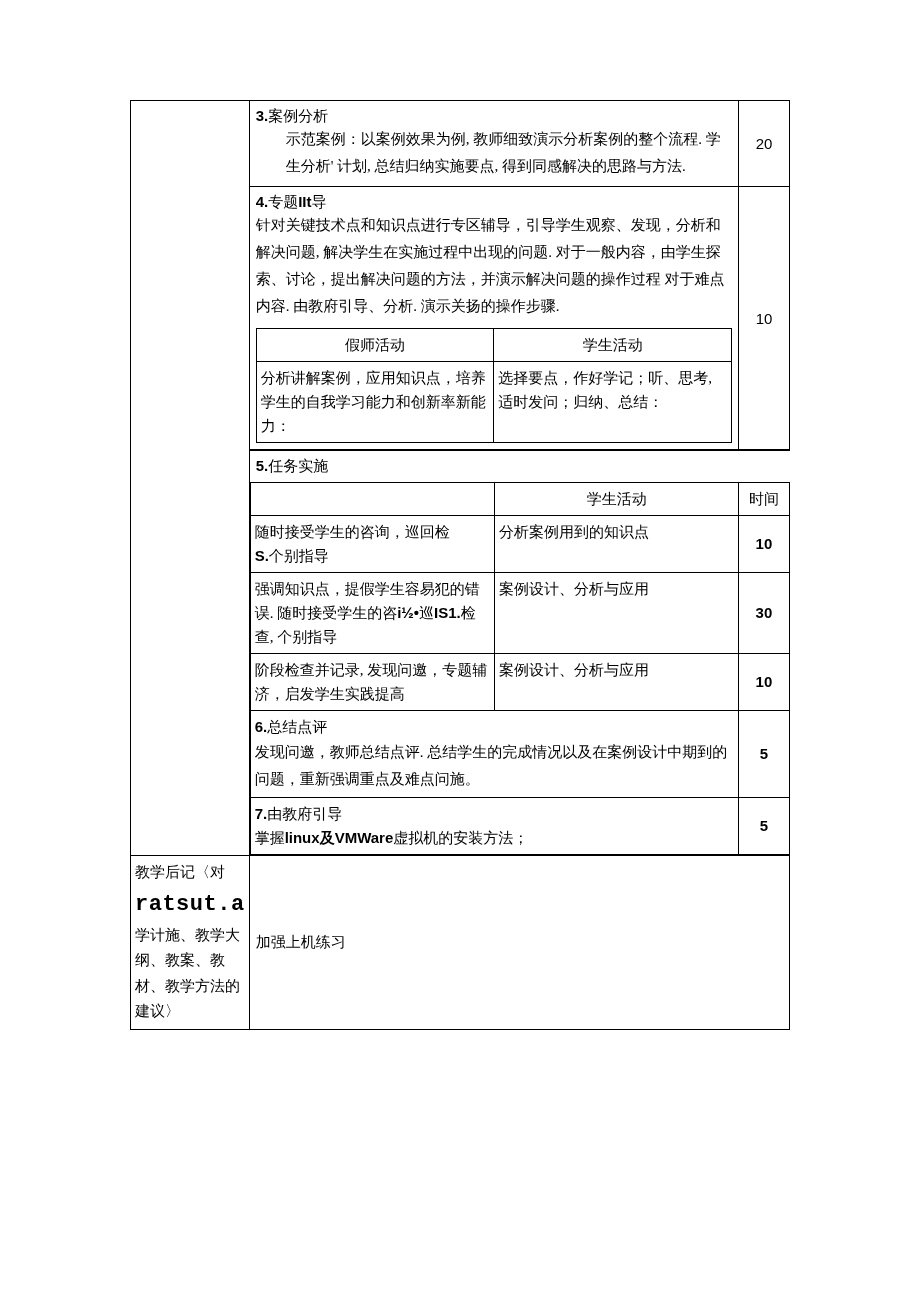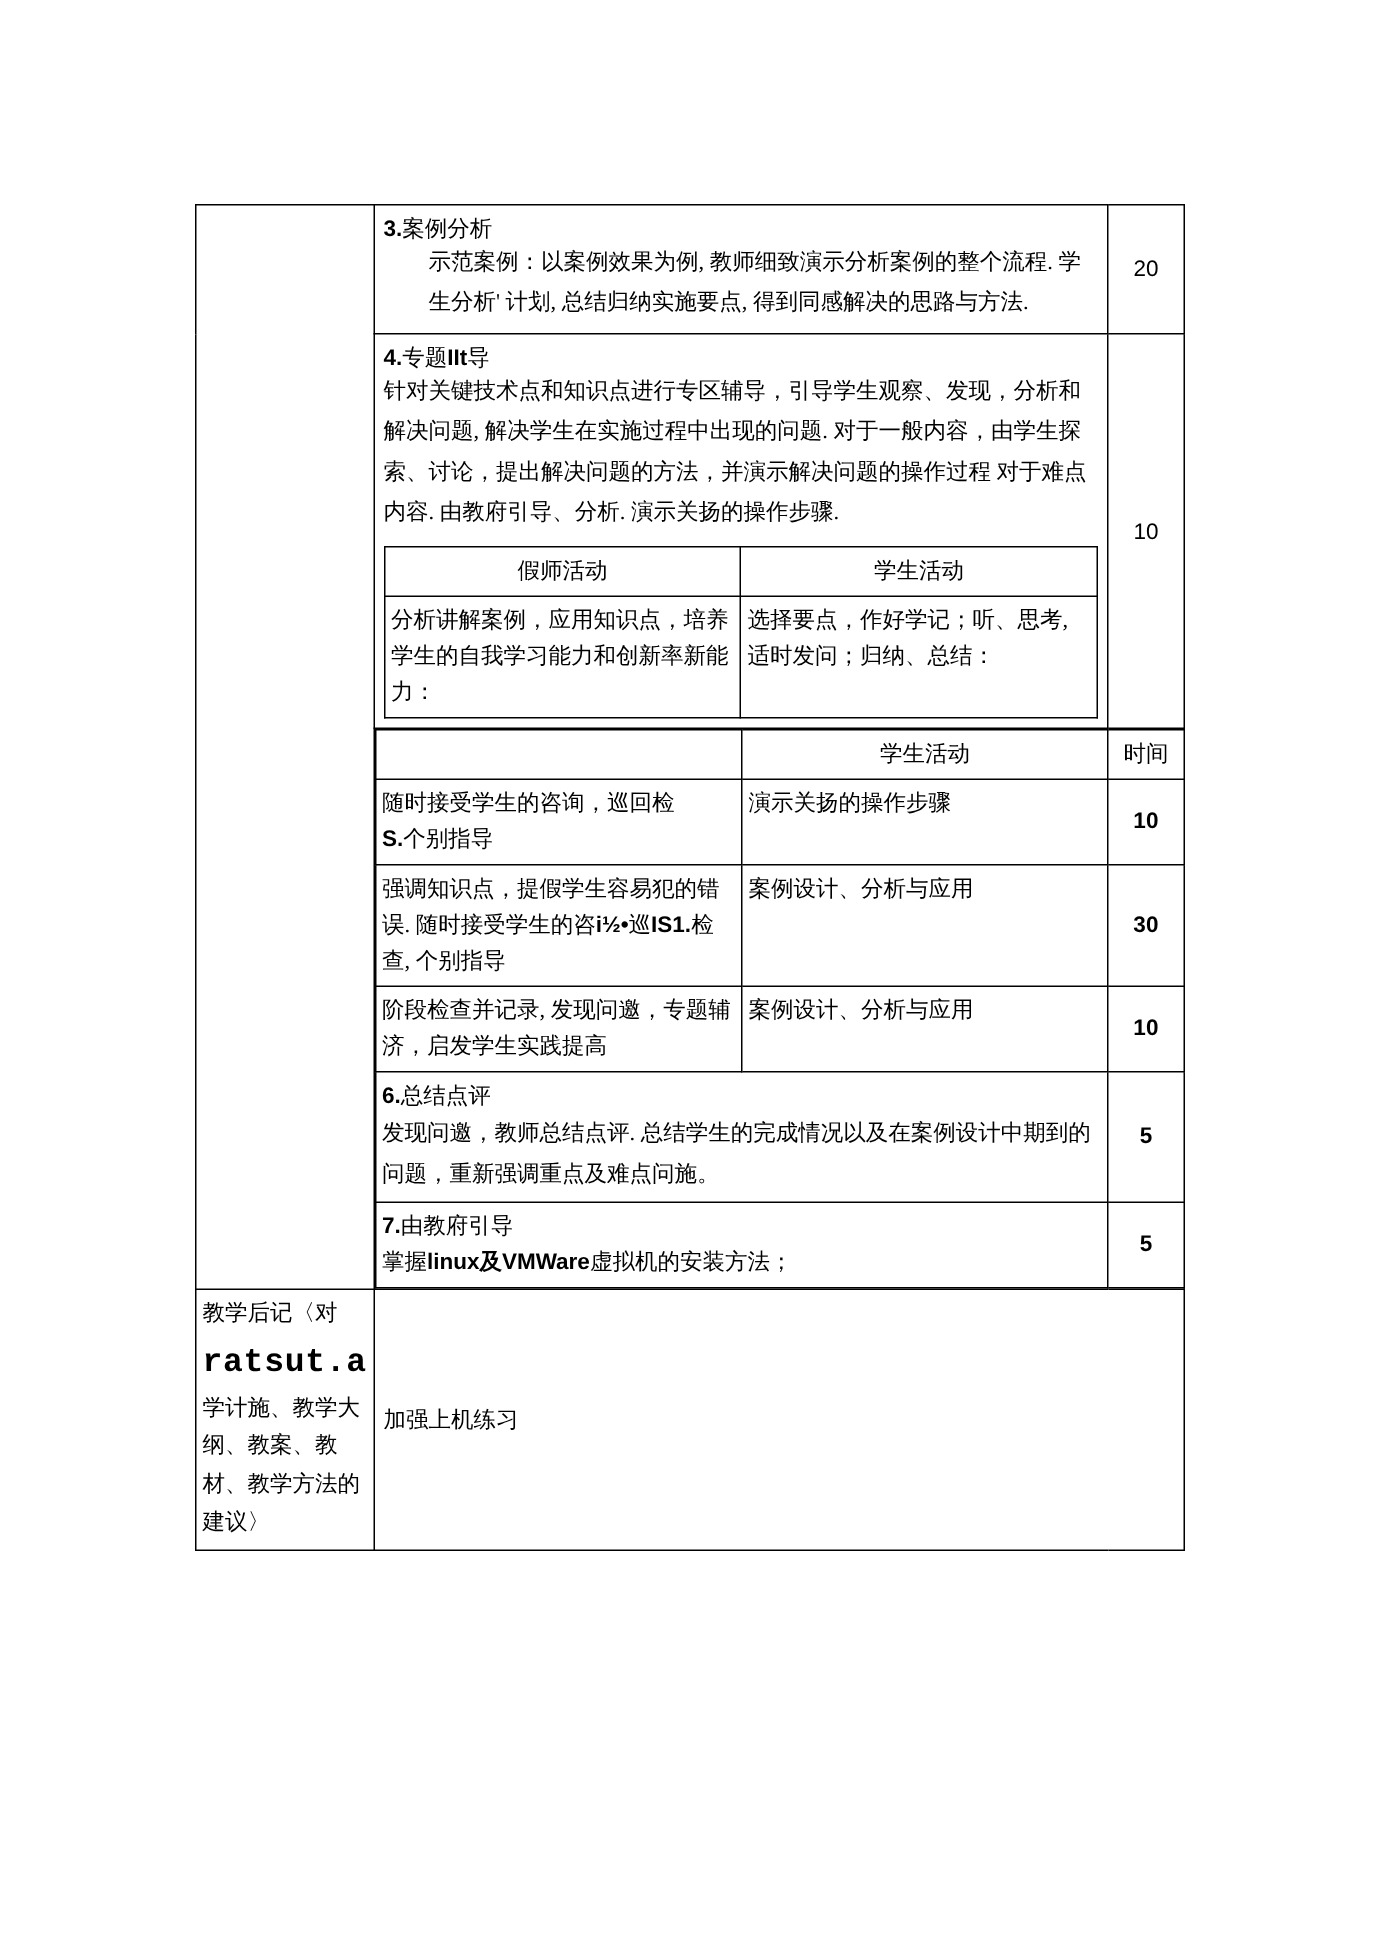--- a/index.html
+++ b/index.html
@@ -10,21 +10,20 @@
     font-size: 15px;
     color: #000;
     width: 920px;
   }
   .page {
     padding: 100px 130px 0 130px;
   }
   table.outer {
     border-collapse: collapse;
     width: 100%;
-    margin-top: 36px;
   }
   table.outer td {
     border: 1px solid #000;
     vertical-align: top;
     padding: 0;
   }
   .leftcol {
     width: 100px;
   }
   .midcol {
@@ -95,33 +94,36 @@
           <td>选择要点，作好学记；听、思考, 适时发问；归纳、总结：</td>
         </tr>
       </tbody>
             </table>
     </td>
     <td class="numcol">10</td>
   </tr>
 
   <tr>
     <td colspan="2" style="padding:0; border:none;">
+      <div class="sec5-wrap" style="border-top:1px solid #000;">
+        <span class="sec-head"><span>5.</span><span class="cn">任务实施</span></span>
+      </div>
       <table class="inner" style="margin-top:0;">
         <tbody>
                 <tr>
           <td style="width:39%;"></td>
           <td class="hdr" style="width:39%;">学生活动</td>
           <td class="hdr" style="width:8%;">时间</td>
         </tr>
         <tr>
           <td>
             <span>随时接受学生的咨询，巡回检</span><br>
             <span class="bold-lat">S.</span><span>个别指导</span>
           </td>
-          <td>演示关扬的操作步骤</td>
+          <td>分析案例用到的知识点</td>
           <td class="hdr bold-lat" style="vertical-align:middle;">10</td>
         </tr>
         <tr>
           <td>强调知识点，提假学生容易犯的错误. 随时接受学生的咨<span class="bold-lat">i½•</span>巡<span class="bold-lat">IS1.</span>检查, 个别指导</td>
           <td>案例设计、分析与应用</td>
           <td class="hdr bold-lat" style="vertical-align:middle;text-align:center;">30</td>
         </tr>
         <tr>
           <td>阶段检查并记录, 发现问邀，专题辅济，启发学生实践提高</td>
           <td>案例设计、分析与应用</td>

